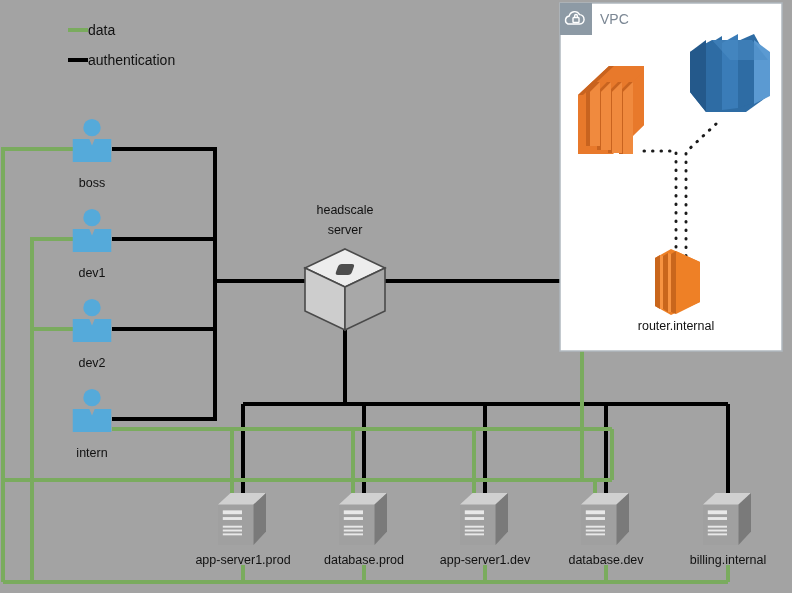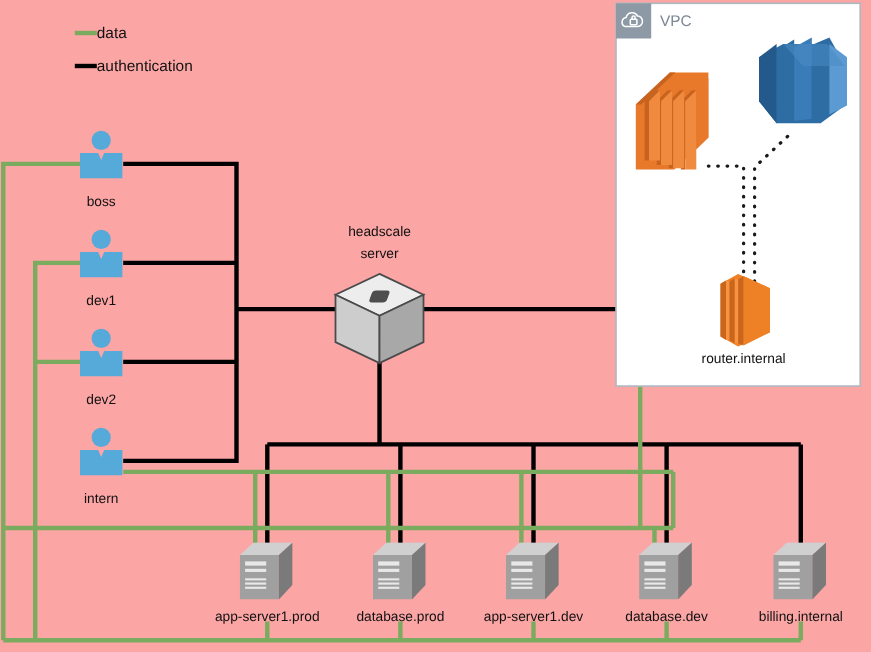--- a/index.html
+++ b/index.html
@@ -7,21 +7,21 @@
     padding: 0;
     background: #ffffff;
   }
   body {
     font-family: "Liberation Sans", sans-serif;
   }
   #canvas {
     position: relative;
     width: 792px;
     height: 593px;
-    background: #fca5a5;
+    background: #a3a3a3;
     overflow: hidden;
   }
   #diagram-svg {
     position: absolute;
     left: 0;
     top: 0;
     width: 792px;
     height: 593px;
   }
   .node-label {

